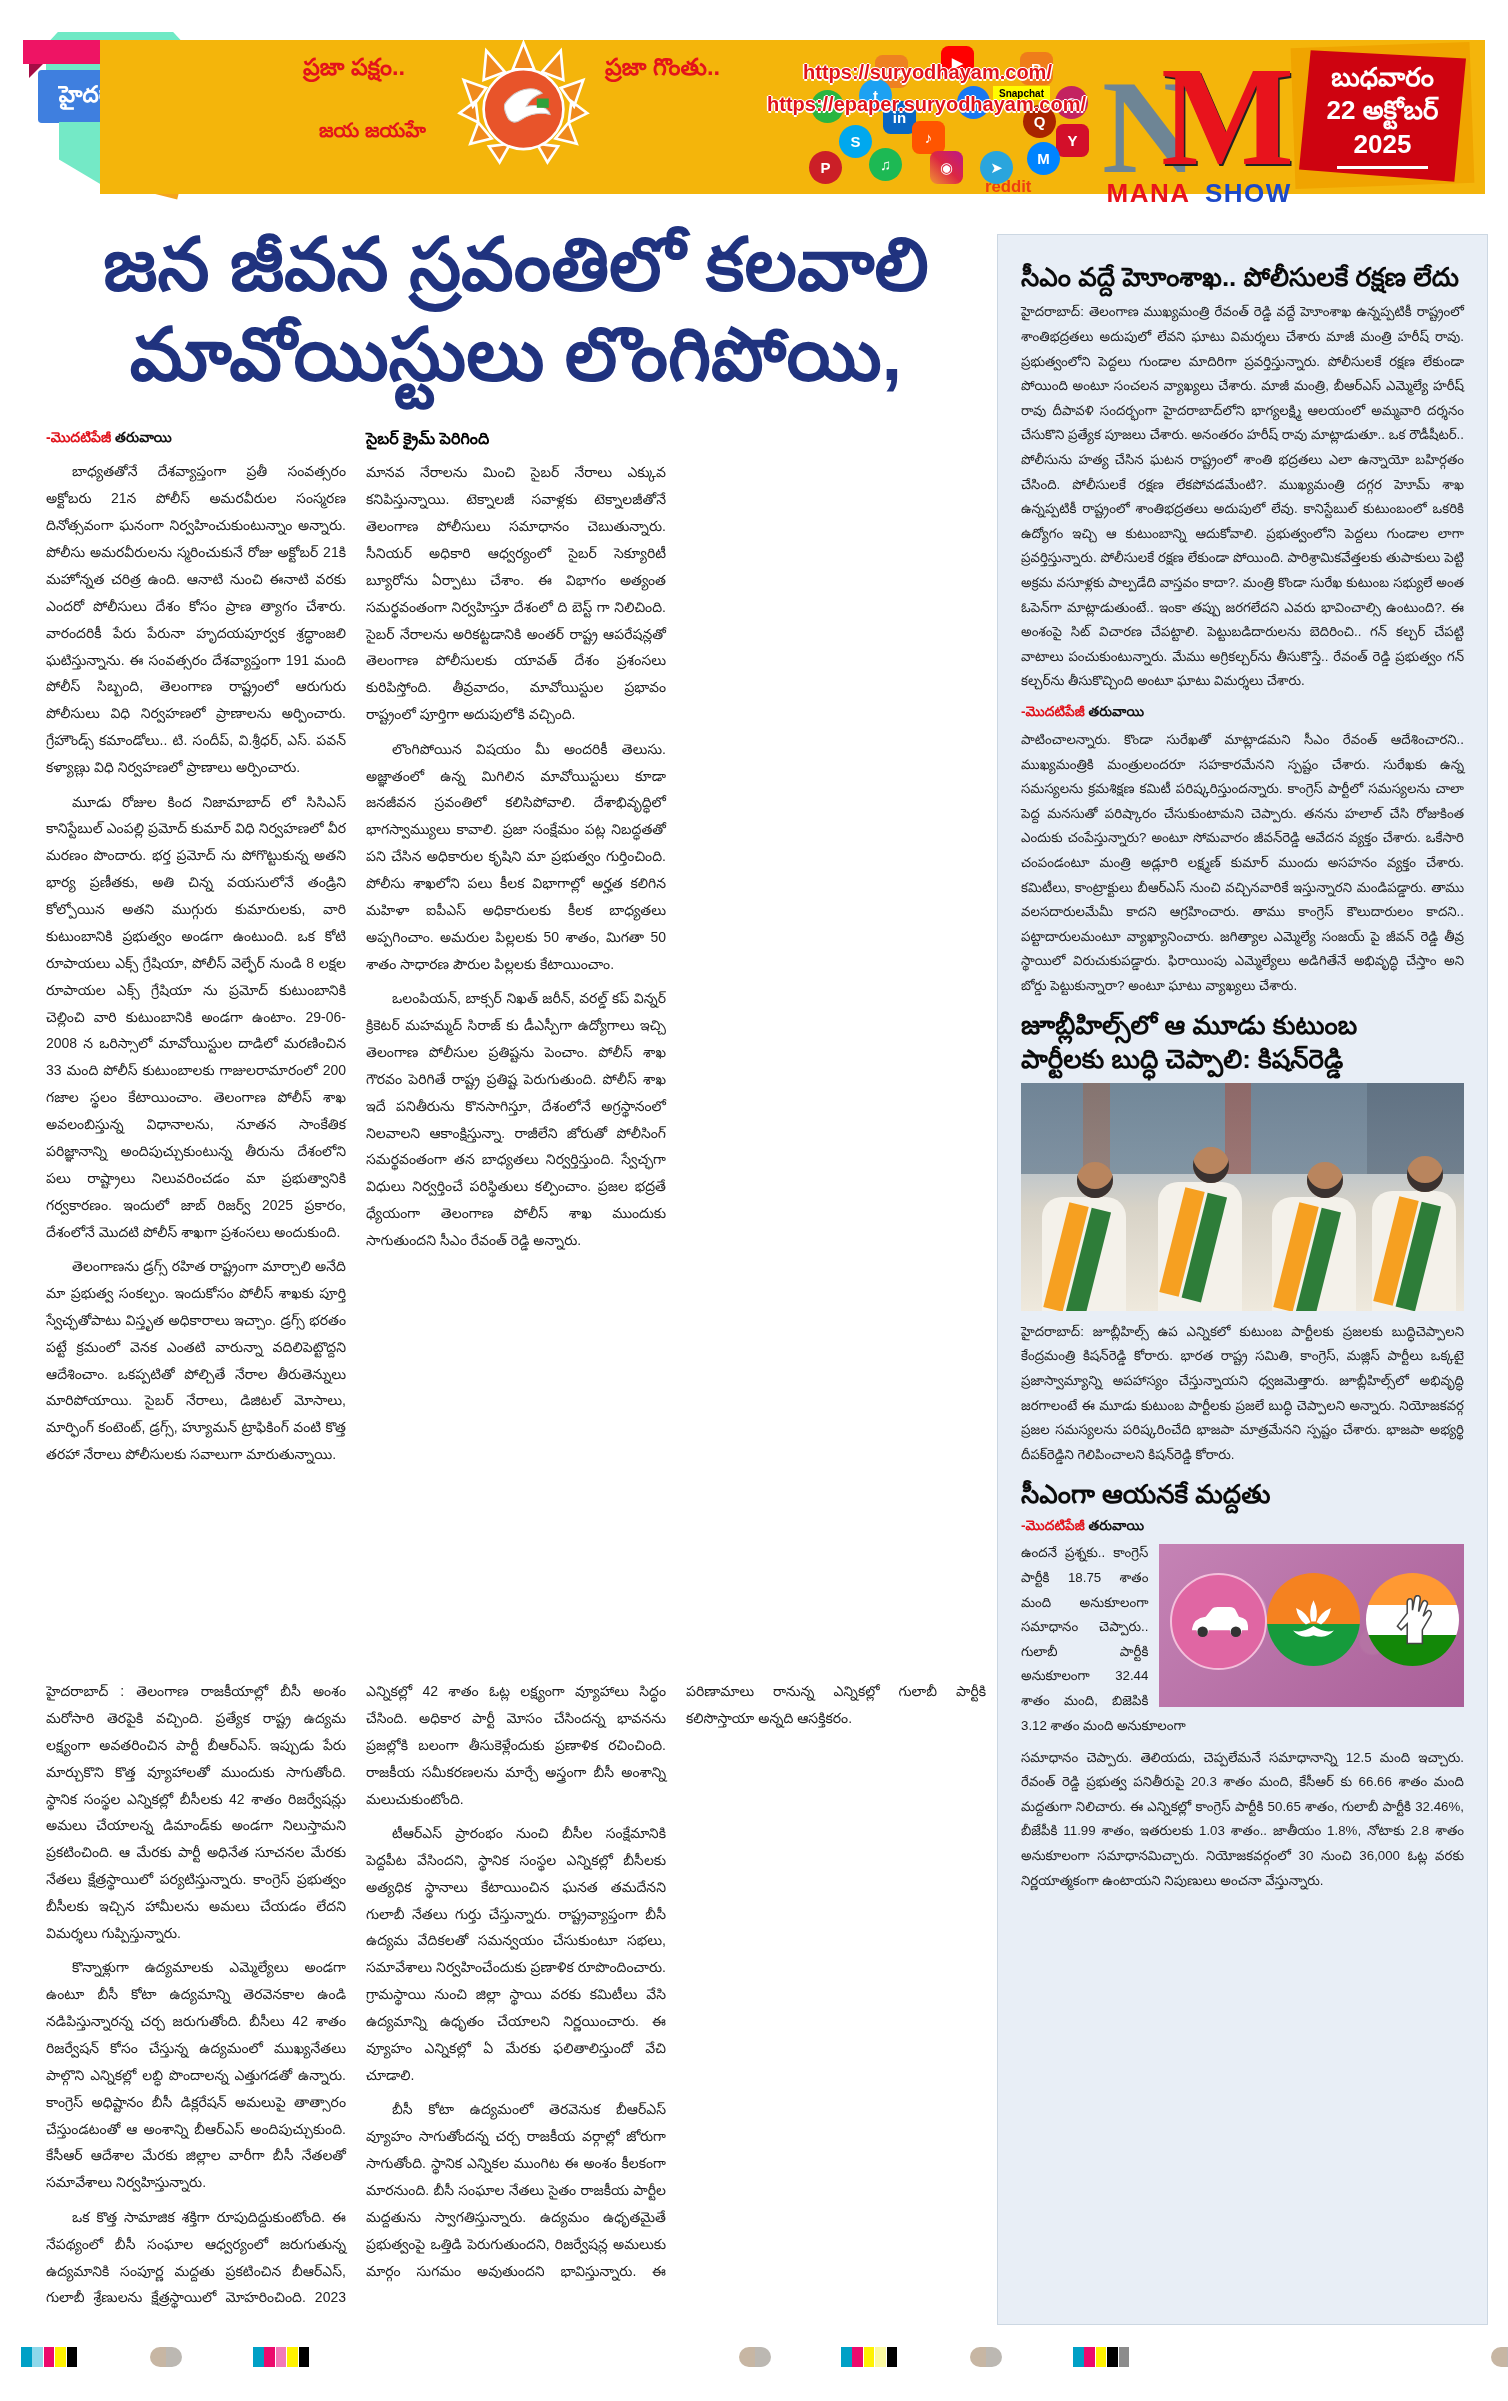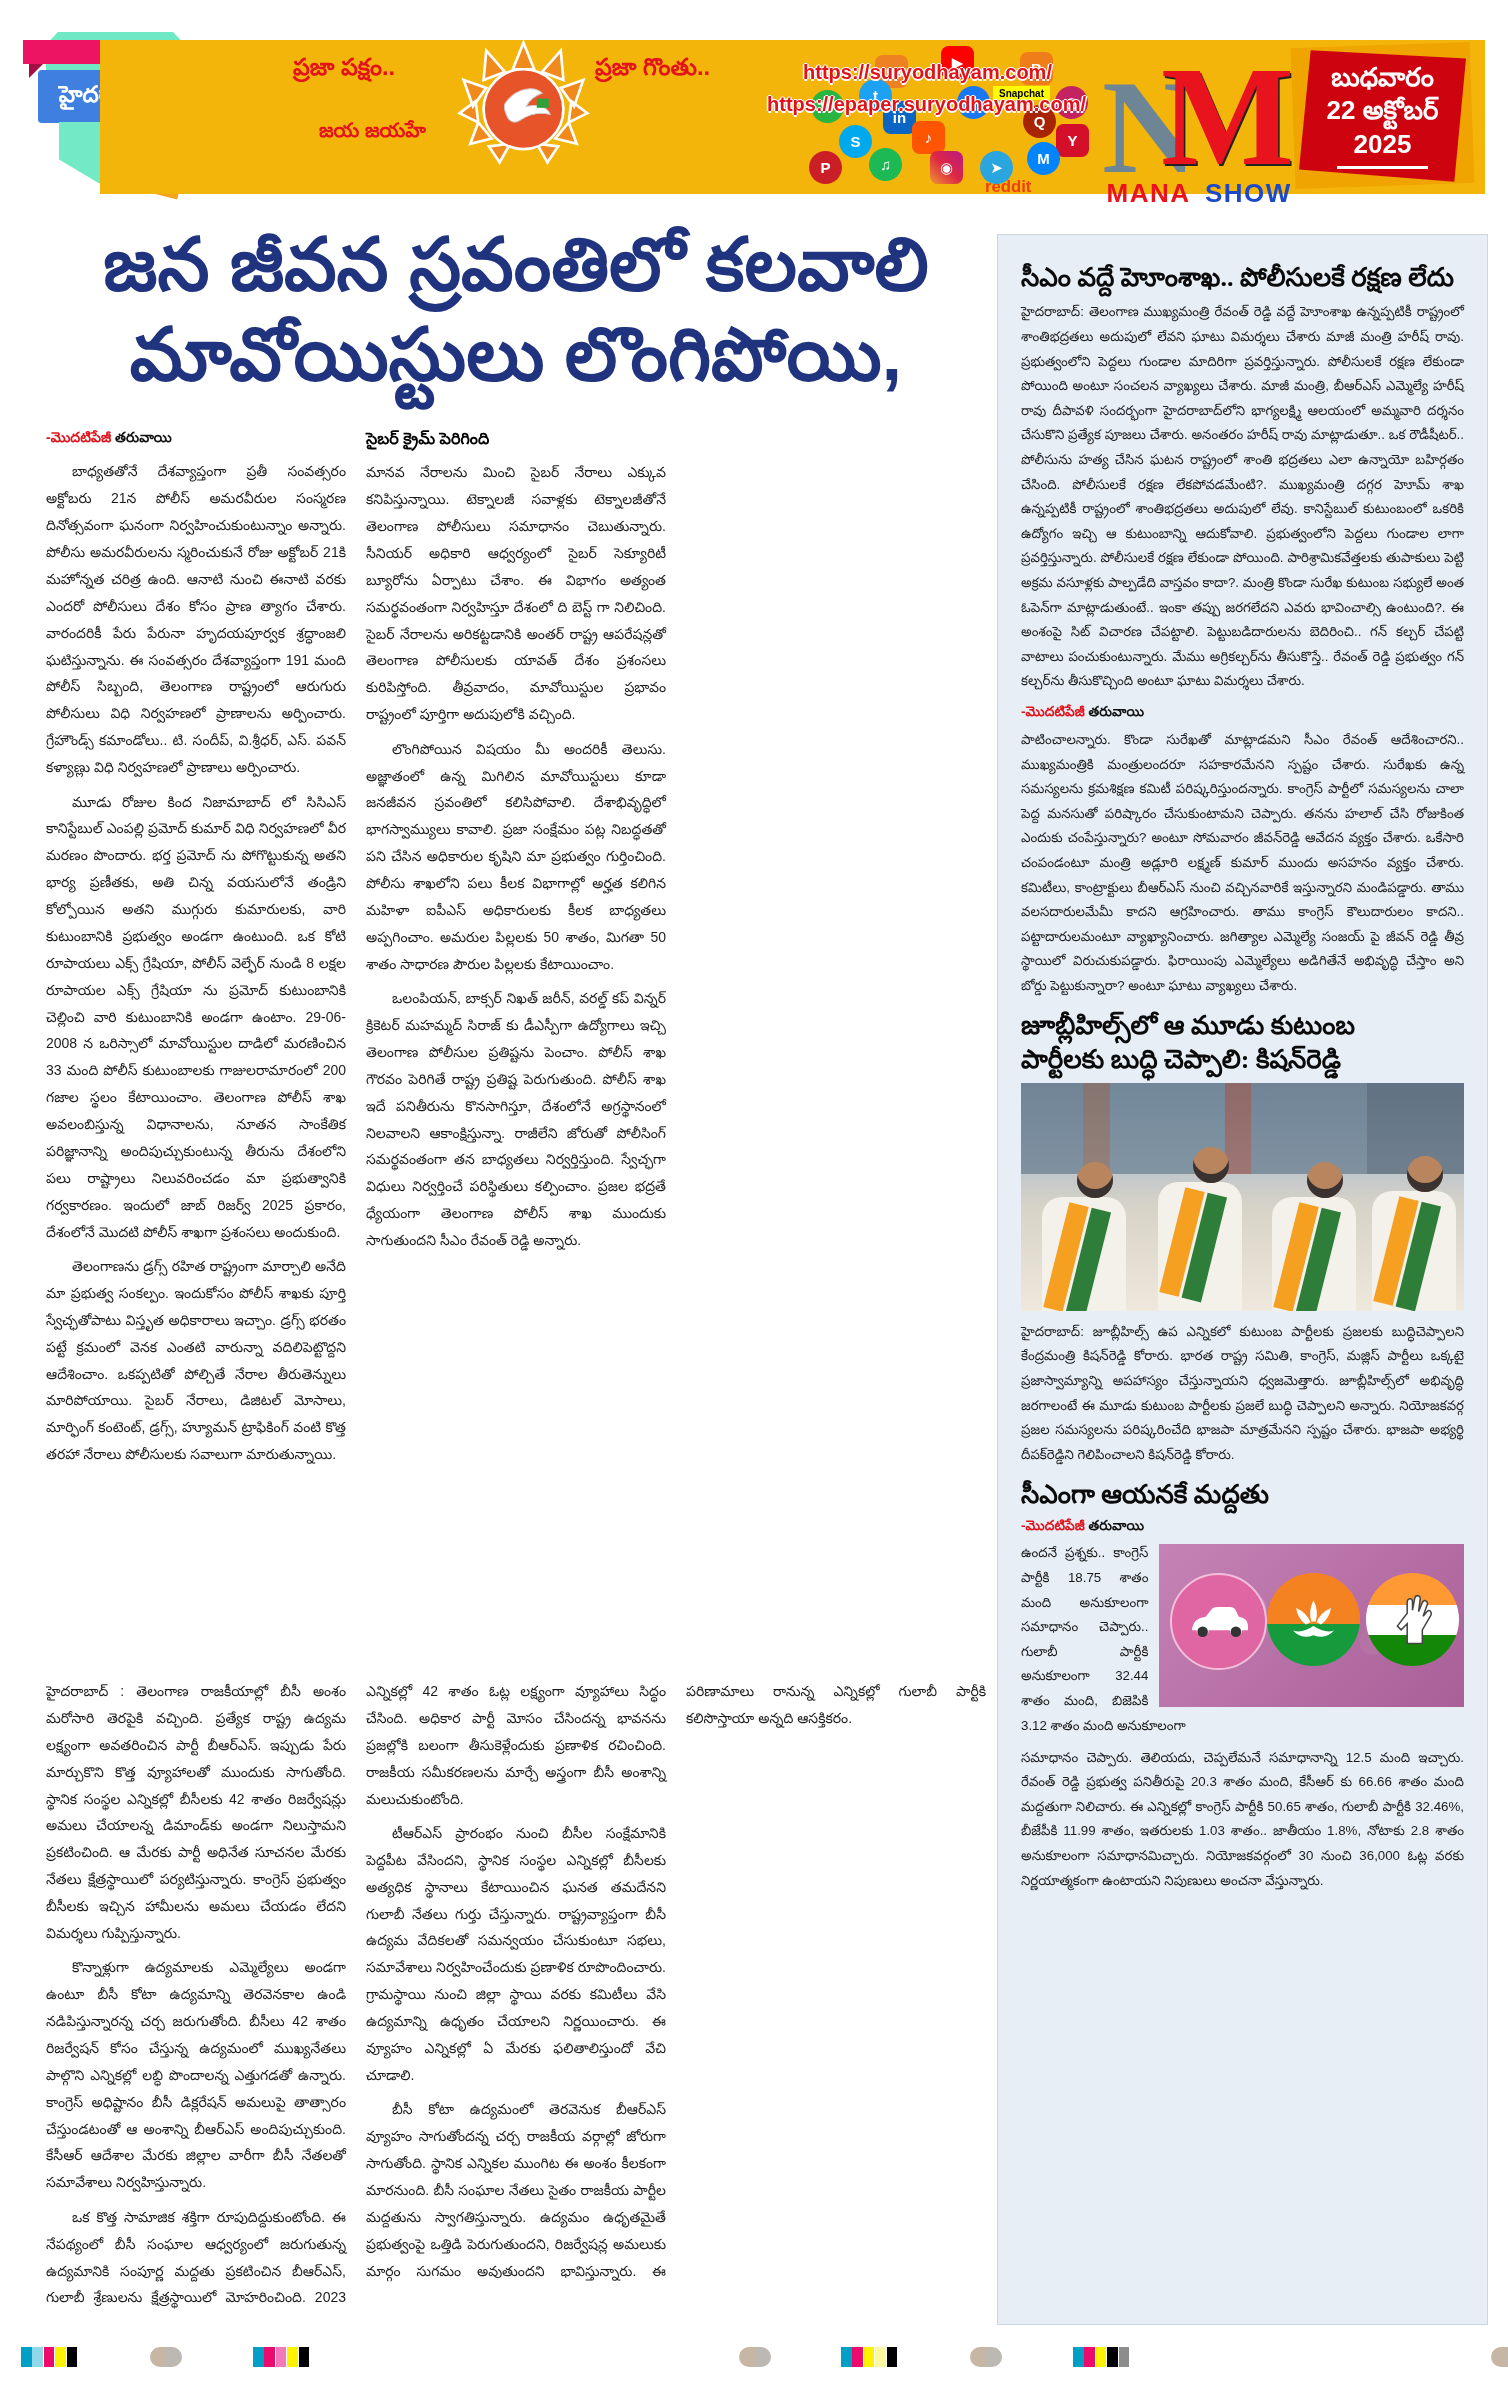--- a/index.html
+++ b/index.html
@@ -20,21 +20,21 @@
   .badge-blue span{color:#fff;font-weight:bold;font-size:23px;}
   .badge-diamond{position:absolute;left:116px;top:128px;width:70px;height:64px;background:#f4a31c;
               transform:rotate(14deg);}
   .badge-pent{position:absolute;left:59px;top:122px;width:116px;height:72px;background:#74e9c6;
               clip-path:polygon(0 0,100% 0,100% 52%,50% 100%,0 52%);
               display:flex;align-items:flex-start;justify-content:center;}
   .badge-pent span{color:#7c1a78;font-weight:bold;font-size:41px;line-height:53px;}
 
   
   .band{position:absolute;left:100px;top:40px;width:1385px;height:154px;background:#f4b50b;}
-  .slogan{position:absolute;font-size:23.6px;font-weight:bold;color:#e3131b;}
+  .slogan{position:absolute;font-size:23.6px;font-weight:bold;color:#e3131b;margin-left:10px;}
   .tagline{position:absolute;left:219px;top:79px;font-size:20px;font-weight:bold;color:#e3131b;}
   .mast-title{position:absolute;left:149px;top:49px;font-size:76px;font-weight:bold;color:#1d49c8;
       letter-spacing:1.5px;
       text-shadow:-3px 0 0 #fff,3px 0 0 #fff,0 -3px 0 #fff,0 3px 0 #fff,
                   -2.3px -2.3px 0 #fff,2.3px 2.3px 0 #fff,-2.3px 2.3px 0 #fff,2.3px -2.3px 0 #fff;}
   .sun{position:absolute;left:357px;top:0px;width:133px;height:133px;}
 
   
   .cluster{position:absolute;left:669px;top:3px;width:342px;height:152px;}
   .sicon{position:absolute;width:33px;height:33px;border-radius:50%;color:#fff;font-weight:bold;
@@ -79,21 +79,21 @@
   .brs-body{top:1678px;height:647px;}
   .lead-red{color:#e0131b;font-weight:bold;}
   .lead-blk{color:#111;font-weight:bold;}
   .cols3 p{margin:0 0 7.6px 0;text-indent:26px;}
   .cols3 p.nofirst{text-indent:0;}
   .subhead{font-weight:bold;font-size:16px;color:#000;margin:4.6px 0;}
 
   
   .panel{position:absolute;left:997px;top:234px;width:491px;height:2091px;background:#e8eef6;
       border:0.8px solid #ccd7e2;box-sizing:border-box;padding:18px 23px;overflow:hidden;}
-  .panel h2{margin:7.6px 0 6px 0;color:#0b0b0b;font-size:26px;line-height:1.3;font-family:Liberation Serif, serif;}
+  .panel h2{margin:7.6px 0 6px 0;color:#0b0b0b;font-size:26px;line-height:1.3;}
   .panel .pbody{text-align:justify;font-size:13.3px;line-height:1.85;color:#1c1c1c;margin-bottom:10.6px;}
   .panel .plead{font-size:13.7px;margin:1.5px 0 4.6px 0;}
   .photo{width:100%;height:228px;margin:6px 0 9px 0;position:relative;overflow:hidden;
       background:linear-gradient(180deg,#93a2b0 0%,#b9c3cc 34%,#d8d3c7 55%,#efe9dd 100%);}
   .photo .fig{position:absolute;bottom:0;}
   .photo .torso{width:84px;height:114px;background:#f4f1ea;border-radius:20px 20px 0 0;position:relative;}
   .photo .torso:before{content:"";position:absolute;left:35px;top:-35px;width:36px;height:36px;border-radius:50%;
       background:#b9855e;box-shadow:0 -9px 0 0 #3a3230 inset;}
   .photo .sash{position:absolute;left:13.7px;top:6px;width:20px;height:108px;background:#f6a021;transform:rotate(14deg);
       box-shadow:23px 0 0 #2e7d39;}

